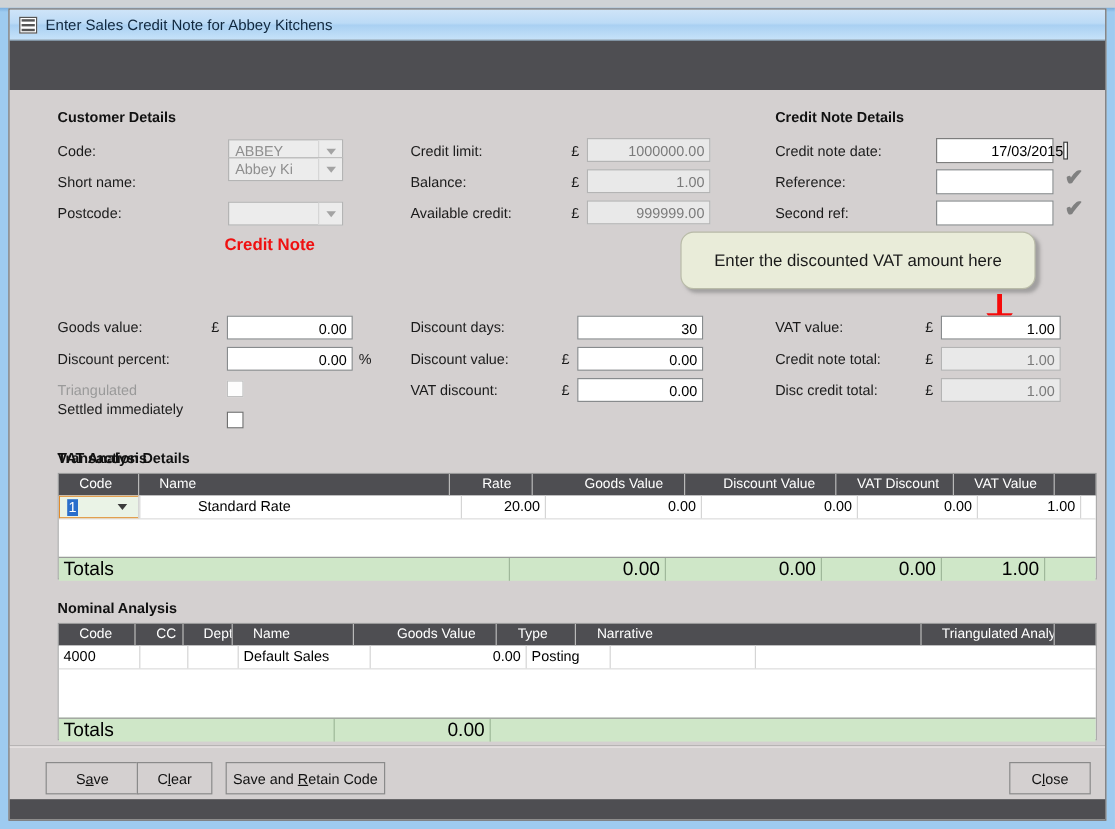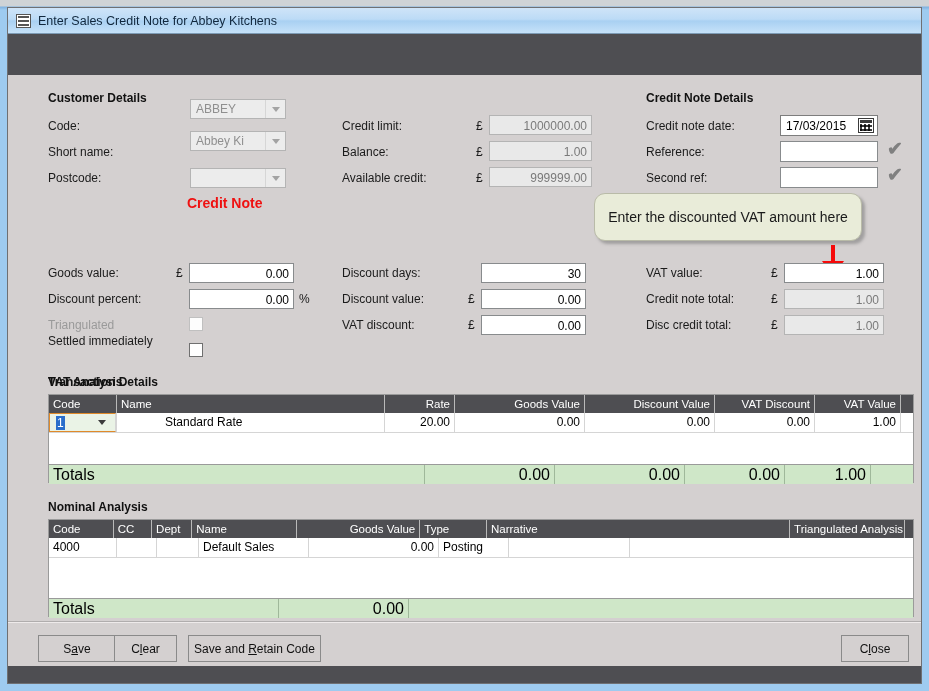--- a/index.html
+++ b/index.html
@@ -117,21 +117,21 @@
     position:absolute;width:0;height:0;
     border-left:11px solid transparent;border-right:11px solid transparent;
     border-top:16px solid #f60a0a;
   }
 
   
   .grid-wrap{position:absolute;box-sizing:border-box;border:1px solid #9a9a9a;background:#fff;}
   .ghead{display:flex;background:#4e4e52;height:18px;align-items:stretch;}
   .ghead div{
     color:#fff;font-size:11.5px;line-height:18px;box-sizing:border-box;
-    border-right:1px solid #b9b9b9;padding:0 4px;overflow:hidden;white-space:nowrap;
+    border-right:1px solid #b9b9b9;padding:0 17px;overflow:hidden;white-space:nowrap;
   }
   .ghead div.r{text-align:right;}
   .ghead div.last{border-right:none;}
   .grow{display:flex;height:19px;align-items:stretch;background:#fff;border-bottom:1px solid #d5d5d5;}
   .grow div{
     font-size:12px;line-height:19px;box-sizing:border-box;
     border-right:1px solid #d5d5d5;padding:0 4px;overflow:hidden;white-space:nowrap;
   }
   .grow div.r{text-align:right;}
   .grow div.last{border-right:none;}
@@ -178,21 +178,21 @@
   </div>
 
   <div class="darkband"></div>
 
   <div class="body-area">
    <div class="content">
 
     <div class="section-title" style="left:29px;top:16px;">Customer Details</div>
 
     <div class="lbl" style="left:29px;top:44px;">Code:</div>
-    <div class="combo" style="left:171px;top:24px;">
+    <div class="combo" style="left:171px;top:41px;">
       <div class="val">ABBEY</div>
       <div class="btn">
               <span class="chev"></span>
             </div>
     </div>
 
     <div class="lbl" style="left:29px;top:70px;">Short name:</div>
     <div class="combo" style="left:171px;top:56px;">
       <div class="val">Abbey Ki</div>
       <div class="btn">
@@ -218,37 +218,37 @@
     <div class="cur" style="left:457px;top:70px;">£</div>
     <div class="inp ro" style="left:470px;top:66px;width:103px;">1.00</div>
 
     <div class="lbl" style="left:323px;top:96px;">Available credit:</div>
     <div class="cur" style="left:457px;top:96px;">£</div>
     <div class="inp ro" style="left:470px;top:92px;width:103px;">999999.00</div>
 
     <div class="section-title" style="left:627px;top:16px;">Credit Note Details</div>
 
     <div class="lbl" style="left:627px;top:44px;">Credit note date:</div>
-    <div class="datebox" style="left:761px;top:40px;width:98px;">
+    <div class="datebox" style="left:761px;top:40px;width:98px;padding-left:40px;">
       <div class="dv">17/03/2015</div>
       <div class="calicon">
               <div class="top"></div>
               <div class="grid"></div>
             </div>
     </div>
 
     <div class="lbl" style="left:627px;top:70px;">Reference:</div>
     <div class="inp left" style="left:761px;top:66px;width:98px;height:21px;"></div>
     <div class="tick" style="left:868px;top:64px;">✔</div>
 
     <div class="lbl" style="left:627px;top:96px;">Second ref:</div>
     <div class="inp left" style="left:761px;top:92px;width:98px;height:21px;"></div>
     <div class="tick" style="left:868px;top:90px;">✔</div>
 
-    <div class="callout" style="left:575px;top:118px;width:268px;height:48px;">
+    <div class="callout" style="left:548px;top:118px;width:296px;height:48px;">
       <span>Enter the discounted VAT amount here</span>
     </div>
     <div class="arrow-shaft" style="left:812px;top:170px;width:4px;height:20px;"></div>
     <div class="arrow-head" style="left:803px;top:186px;"></div>
 
     <div class="section-title" style="left:29px;top:300px;">Transaction Details</div>
 
     <div class="lbl" style="left:29px;top:191px;">Goods value:</div>
     <div class="cur" style="left:157px;top:191px;">£</div>
     <div class="inp" style="left:170px;top:188px;width:105px;">0.00</div>

